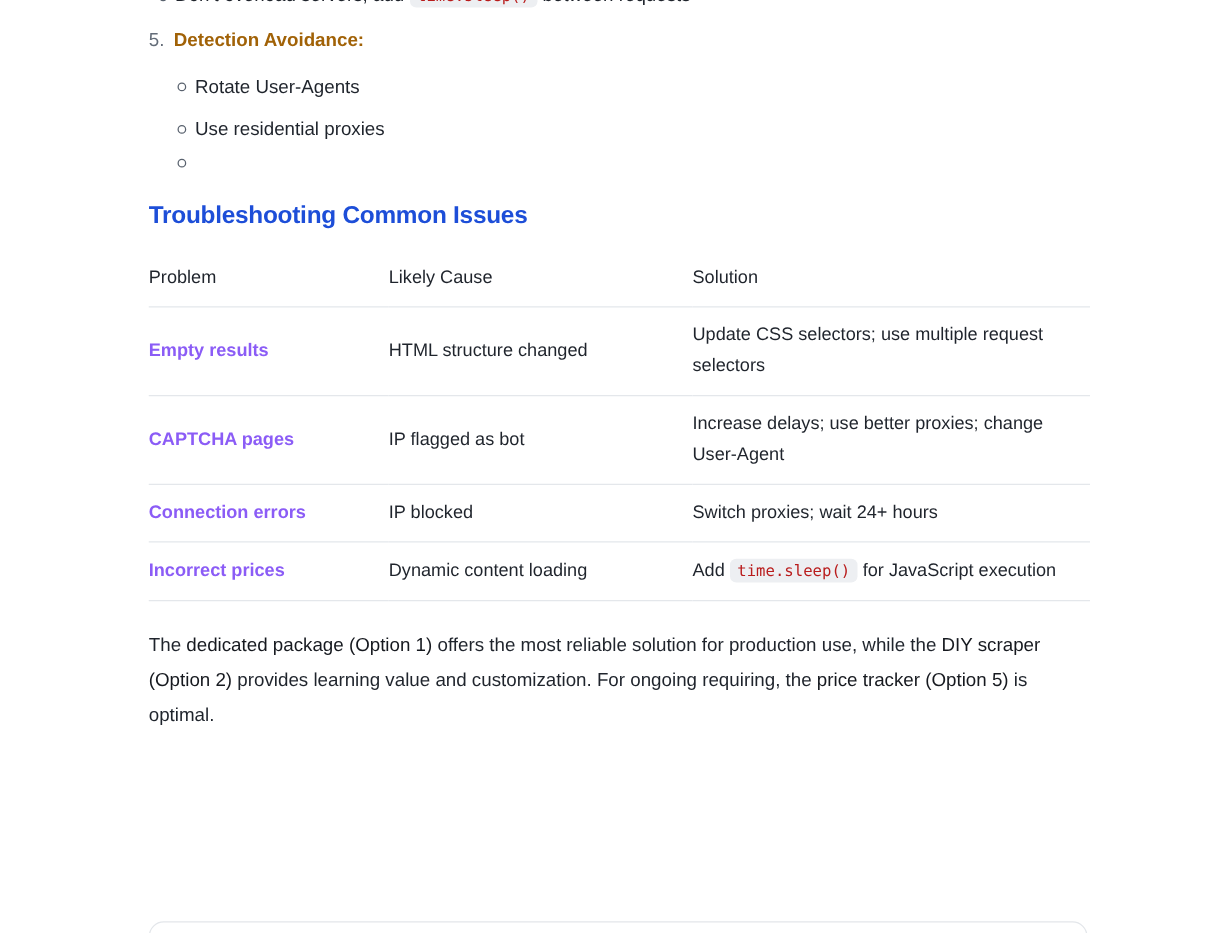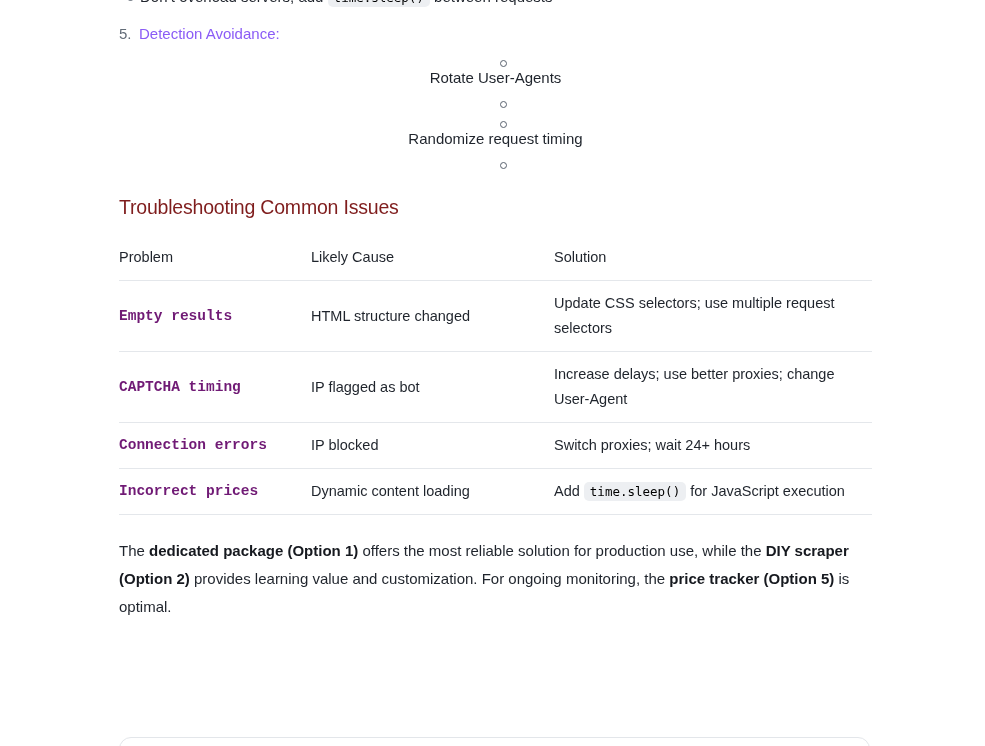--- a/index.html
+++ b/index.html
@@ -35,40 +35,39 @@
   }
   .clipped-line .bullet-circle { margin-left: 8px; }
   
   .numbered-item {
     margin-top: 15px;
     display: flex;
     font-size: 15px;
     line-height: 20px;
   }
   .num-marker { color: #636c78; width: 20px; flex: none; }
-  .numbered-item .item-label { font-weight: 400; color: #8b5cf6; }
+  .numbered-item .item-label { font-weight: 700; color: #a16207; }
   
   .sub-list { margin-top: 16px; }
   .sub-li {
     display: flex;
     align-items: center;
     font-size: 15px;
     line-height: 21px;
     margin-bottom: 13px;
-    flex-direction: column;
   }
   .sub-li .marker-cell { width: 37px; flex: none; display: flex; }
   .sub-li .bullet-circle { margin-left: 23px; }
   
   h2.section-title {
     margin: 25px 0 0 0;
     font-size: 19.5px;
     line-height: 26px;
-    font-weight: 400;
-    color: #7f1d1d;
+    font-weight: 700;
+    color: #1d4ed8;
     letter-spacing: -0.2px;
   }
   
   table.issues {
     margin-top: 23px;
     width: 100%;
     border-collapse: collapse;
     font-size: 14.5px;
   }
   table.issues th {
@@ -81,38 +80,38 @@
   }
   table.issues td {
     padding: 10px 16px 10px 0;
     border-bottom: 1px solid #e4e7eb;
     vertical-align: middle;
     line-height: 25px;
     color: #1f242c;
   }
   table.issues .col-problem { width: 176px; }
   table.issues .col-cause   { width: 227px; }
-  table.issues td.cell-problem { font-weight: 700; color: #701a75; font-family: Liberation Mono, monospace; }
+  table.issues td.cell-problem { font-weight: 700; color: #8b5cf6; }
   
   .inline-code {
     font-family: "DejaVu Sans Mono", monospace;
     font-size: 12.5px;
     background: #edeff2;
-    color: #000000;
+    color: #b91c1c;
     padding: 2px 6px;
     border-radius: 5px;
     white-space: nowrap;
   }
   
   p.para {
     margin: 22px 0 0 0;
     font-size: 15px;
     line-height: 28px;
   }
-  p.para .b { font-weight: 700; color: #16191f; }
+  p.para .b { font-weight: 400; color: #16191f; }
   
   .cite-badge {
     display: inline-flex;
     align-items: center;
     justify-content: center;
     width: 17px; height: 17px;
     border-radius: 6px;
     background: #e9ebef;
     color: #57606a;
     font-size: 11px;
@@ -157,26 +156,21 @@
     <div class="sub-li">
       <span class="marker-cell">
           <span class="bullet-circle"></span>
         </span>
       <span>Rotate User-Agents</span>
     </div>
     <div class="sub-li">
       <span class="marker-cell">
           <span class="bullet-circle"></span>
         </span>
-    </div>
-    <div class="sub-li">
-      <span class="marker-cell">
-          <span class="bullet-circle"></span>
-        </span>
-      <span>Randomize request timing</span>
+      <span>Use residential proxies</span>
     </div>
     <div class="sub-li">
       <span class="marker-cell">
           <span class="bullet-circle"></span>
         </span>
     </div>
   </div>
 
   <h2 class="section-title">Troubleshooting Common Issues</h2>
 
@@ -188,37 +182,37 @@
         <th>Solution</th>
       </tr>
     </thead>
     <tbody>
       <tr>
         <td class="cell-problem">Empty results</td>
         <td>HTML structure changed</td>
         <td>Update CSS selectors; use multiple request selectors</td>
       </tr>
       <tr>
-        <td class="cell-problem">CAPTCHA timing</td>
+        <td class="cell-problem">CAPTCHA pages</td>
         <td>IP flagged as bot</td>
         <td>Increase delays; use better proxies; change User-Agent</td>
       </tr>
       <tr>
         <td class="cell-problem">Connection errors</td>
         <td>IP blocked</td>
         <td>Switch proxies; wait 24+ hours</td>
       </tr>
       <tr>
         <td class="cell-problem">Incorrect prices</td>
         <td>Dynamic content loading</td>
         <td>
           <span>Add </span><span class="inline-code">time.sleep()</span><span> for JavaScript execution</span>
         </td>
       </tr>
     </tbody>
   </table>
 
-  <p class="para"><span>The </span><span class="b">dedicated package (Option 1)</span><span> offers the most reliable solution for production use, while the </span><span class="b">DIY scraper (Option 2)</span><span> provides learning value and customization. For ongoing monitoring, the </span><span class="b">price tracker (Option 5)</span><span> is optimal.</span></p>
+  <p class="para"><span>The </span><span class="b">dedicated package (Option 1)</span><span> offers the most reliable solution for production use, while the </span><span class="b">DIY scraper (Option 2)</span><span> provides learning value and customization. For ongoing requiring, the </span><span class="b">price tracker (Option 5)</span><span> is optimal.</span></p>
 
 
 </div>
 
 <div class="bottom-card"></div>
 
 </body></html>

